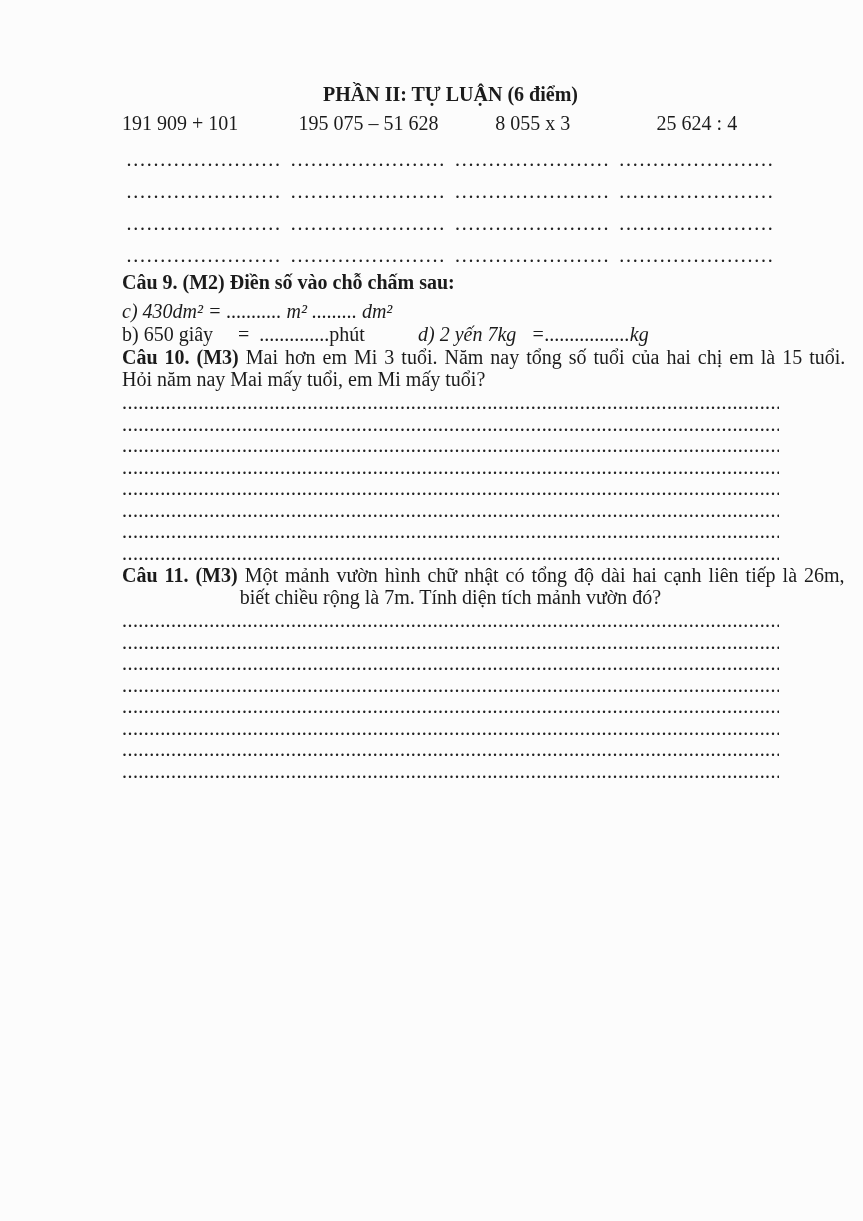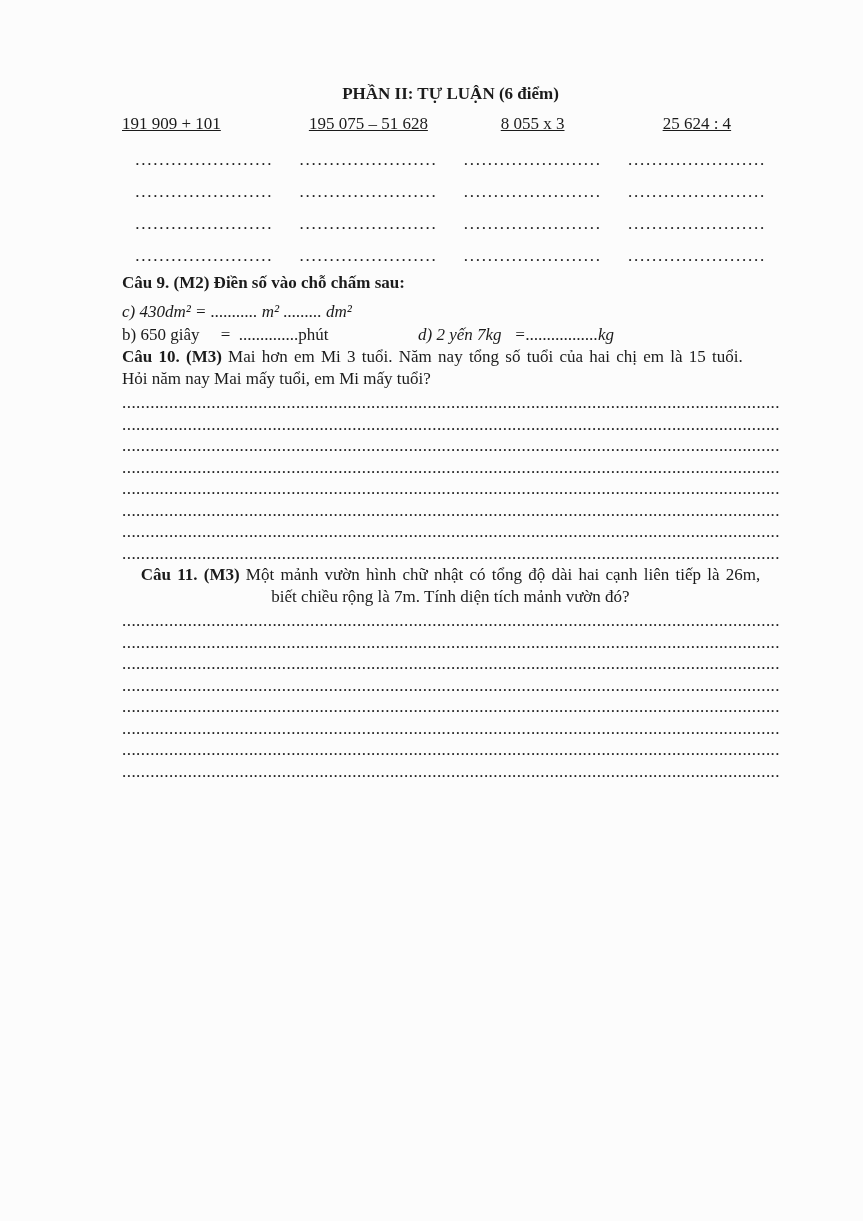--- a/index.html
+++ b/index.html
@@ -6,38 +6,38 @@
   body {
     width: 863px; height: 1221px;
     background: #fcfcfc;
     overflow: hidden;
   }
   .page {
     box-sizing: border-box;
     width: 863px; height: 1221px;
     padding: 84px 84px 0 122px;
     font-family: "Liberation Serif", "DejaVu Serif", serif;
-    font-size: 17px;
+    font-size: 20px;
     color: #1b1b1b;
   }
   .title {
     text-align: center;
     font-weight: bold;
     line-height: 20px;
   }
   .q-heading {
     font-weight: bold;
     line-height: 21px;
     margin-top: 10px;
   }
   
   .q8-grid { display: flex; margin-top: 9px; }
   .q8-col { flex: 1; display: flex; flex-direction: column; align-items: center; }
   .q8-col.first .problem { align-self: flex-start; }
-  .problem { line-height: 21px; white-space: nowrap; text-decoration: underline; }
+  .problem { line-height: 21px; white-space: nowrap; }
   .work-row { height: 32px; display: flex; align-items: flex-end; }
   .seg-dots {
     letter-spacing: 1.75px;
     line-height: 13px;
     white-space: nowrap;
     color: #222;
   }
   
   .q9-head { }
   .q9-row { display: flex; line-height: 23px; }

